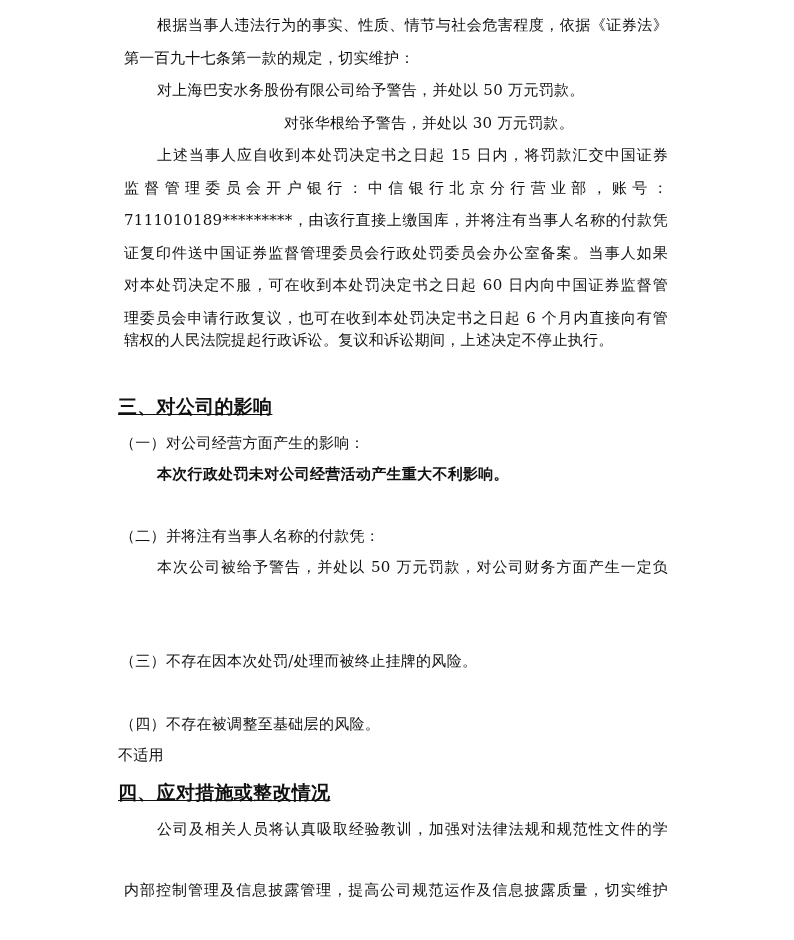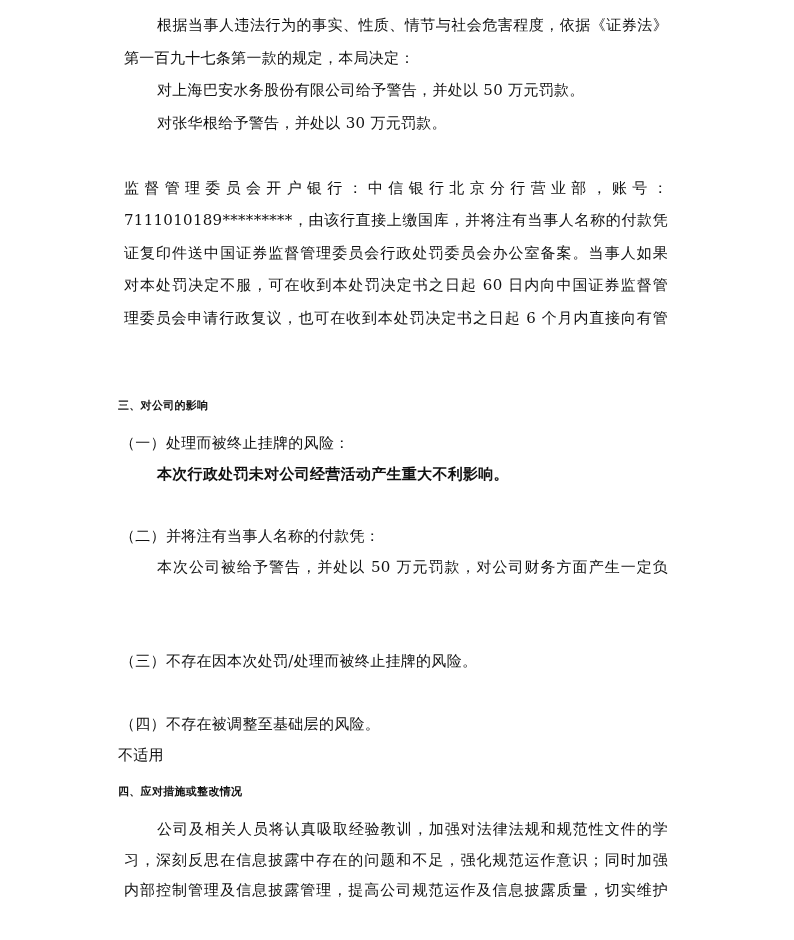--- a/index.html
+++ b/index.html
@@ -4,47 +4,48 @@
   <style>
     html, body { margin: 0; padding: 0; background: #ffffff; }
     body { width: 794px; height: 940px; overflow: hidden; position: relative;
            font-family: "DejaVu Serif", "Liberation Serif", serif; color: #111; }
     .page { position: absolute; left: 0; top: 0; width: 794px; height: 940px; }
     .line { position: absolute; left: 124px; width: 544px; font-size: 15px; line-height: 20px;
             white-space: nowrap; letter-spacing: 0.3px; }
     .indent { left: 157px; }
     .flush { left: 118px; }
     .just { text-align-last: justify; text-align: justify; white-space: normal; }
-    .heading { font-family: "DejaVu Sans", "Liberation Sans", sans-serif; font-weight: bold; font-size: 11px; left: 118px; }
+    .heading { font-family: "DejaVu Sans", "Liberation Sans", sans-serif; font-weight: bold; font-size: 19px; left: 118px; text-decoration: underline; }
   </style>
 </head>
 <body>
 
 <div class="page">
   <div class="line indent just" style="top:15px; width:511px;">根据当事人违法行为的事实、性质、情节与社会危害程度，依据《证券法》</div>
-  <div class="line" style="top:48px;">第一百九十七条第一款的规定，本局决定：</div>
+  <div class="line" style="top:48px;">第一百九十七条第一款的规定，切实维护：</div>
   <div class="line indent" style="top:80px;">对上海巴安水务股份有限公司给予警告，并处以 50 万元罚款。</div>
-  <div class="line indent" style="top:113px;">对张华根给予警告，并处以 30 万元罚款。</div>
+  <div class="line indent" style="top:113px;text-align:center;">对张华根给予警告，并处以 30 万元罚款。</div>
+  <div class="line indent just" style="top:145px; width:511px;">上述当事人应自收到本处罚决定书之日起 15 日内，将罚款汇交中国证券</div>
   <div class="line just" style="top:178px;">监督管理委员会开户银行：中信银行北京分行营业部，账号：</div>
   <div class="line just" style="top:210px;">7111010189*********，由该行直接上缴国库，并将注有当事人名称的付款凭</div>
   <div class="line just" style="top:243px;">证复印件送中国证券监督管理委员会行政处罚委员会办公室备案。当事人如果</div>
   <div class="line just" style="top:275px;">对本处罚决定不服，可在收到本处罚决定书之日起 60 日内向中国证券监督管</div>
   <div class="line just" style="top:308px;">理委员会申请行政复议，也可在收到本处罚决定书之日起 6 个月内直接向有管</div>
+  <div class="line" style="top:330px;">辖权的人民法院提起行政诉讼。复议和诉讼期间，上述决定不停止执行。</div>
 
   <div class="line heading" style="top:396px;">三、对公司的影响</div>
 
-  <div class="line" style="top:433px; left:120px;">（一）处理而被终止挂牌的风险：</div>
+  <div class="line" style="top:433px; left:120px;">（一）对公司经营方面产生的影响：</div>
   <div class="line indent" style="top:464px;font-weight:bold;">本次行政处罚未对公司经营活动产生重大不利影响。</div>
 
   <div class="line" style="top:526px; left:120px;">（二）并将注有当事人名称的付款凭：</div>
   <div class="line indent just" style="top:557px; width:511px;">本次公司被给予警告，并处以 50 万元罚款，对公司财务方面产生一定负</div>
 
   <div class="line" style="top:651px; left:120px;">（三）不存在因本次处罚/处理而被终止挂牌的风险。</div>
 
   <div class="line" style="top:714px; left:120px;">（四）不存在被调整至基础层的风险。</div>
   <div class="line heading" style="top:782px;">四、应对措施或整改情况</div>
 
   <div class="line flush" style="top:745px;">不适用</div>
 
   <div class="line indent just" style="top:819px; width:511px;">公司及相关人员将认真吸取经验教训，加强对法律法规和规范性文件的学</div>
-  <div class="line just" style="top:850px;">习，深刻反思在信息披露中存在的问题和不足，强化规范运作意识；同时加强</div>
   <div class="line just" style="top:880px;">内部控制管理及信息披露管理，提高公司规范运作及信息披露质量，切实维护</div>
 </div>
 
 </body></html>

